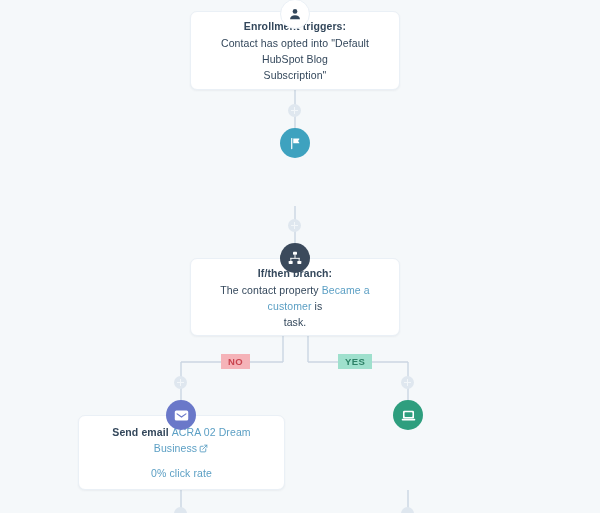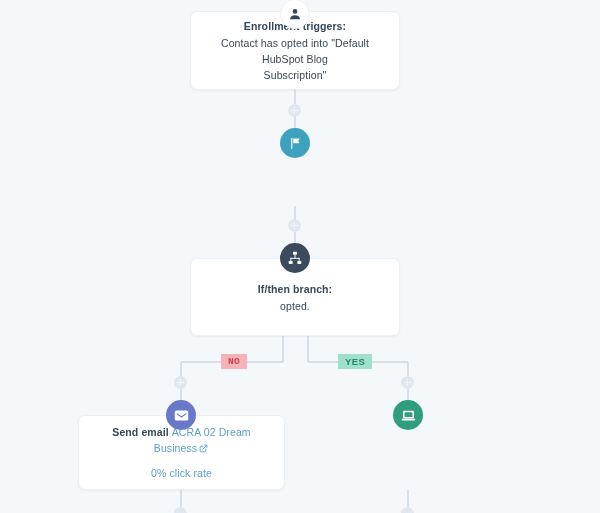--- a/index.html
+++ b/index.html
@@ -108,21 +108,21 @@
     height: 15px;
     padding: 0 7px;
     display: flex;
     align-items: center;
     justify-content: center;
     font-size: 9.5px;
     font-weight: bold;
     letter-spacing: .4px;
     z-index: 4;
   }
-  .pill.no  { background: #f5b3b8; color: #c9444f; font-family: Liberation Mono, monospace; }
+  .pill.no  { background: #f5b3b8; color: #c9444f; }
   .pill.yes { background: #9fe0cd; color: #2c8166; }
 
   
   .stub {
     position: absolute;
     width: 13px; height: 13px;
     border-radius: 50%;
     background: #dfe7ef;
     z-index: 4;
   }
@@ -189,21 +189,24 @@
       <rect x="11.3" y="7.1" width="1.4" height="3.4"></rect>
       <rect x="5.1" y="11.8" width="13.8" height="1.4"></rect>
       <rect x="5.1" y="11.8" width="1.4" height="4.6"></rect>
       <rect x="17.5" y="11.8" width="1.4" height="4.6"></rect>
       <rect x="11.3" y="10.4" width="1.4" height="1.6"></rect>
     </svg>
   </div>
 
   <div class="card" style="left:190px; top:258px; width:210px; height:78px;">
     <div class="line title">If/then branch:</div>
-    <div class="line">opted.</div>
+    <div class="line">
+      <span>The contact property </span><span class="lnk">Became a customer</span><span> is</span>
+    </div>
+    <div class="line">task.</div>
   </div>
 
   <div class="pill no" style="left:221px; top:354px;">
     <span>NO</span>
   </div>
 
   <div class="pill yes" style="left:338px; top:354px;justify-content:center;">
     <span>YES</span>
   </div>
 

